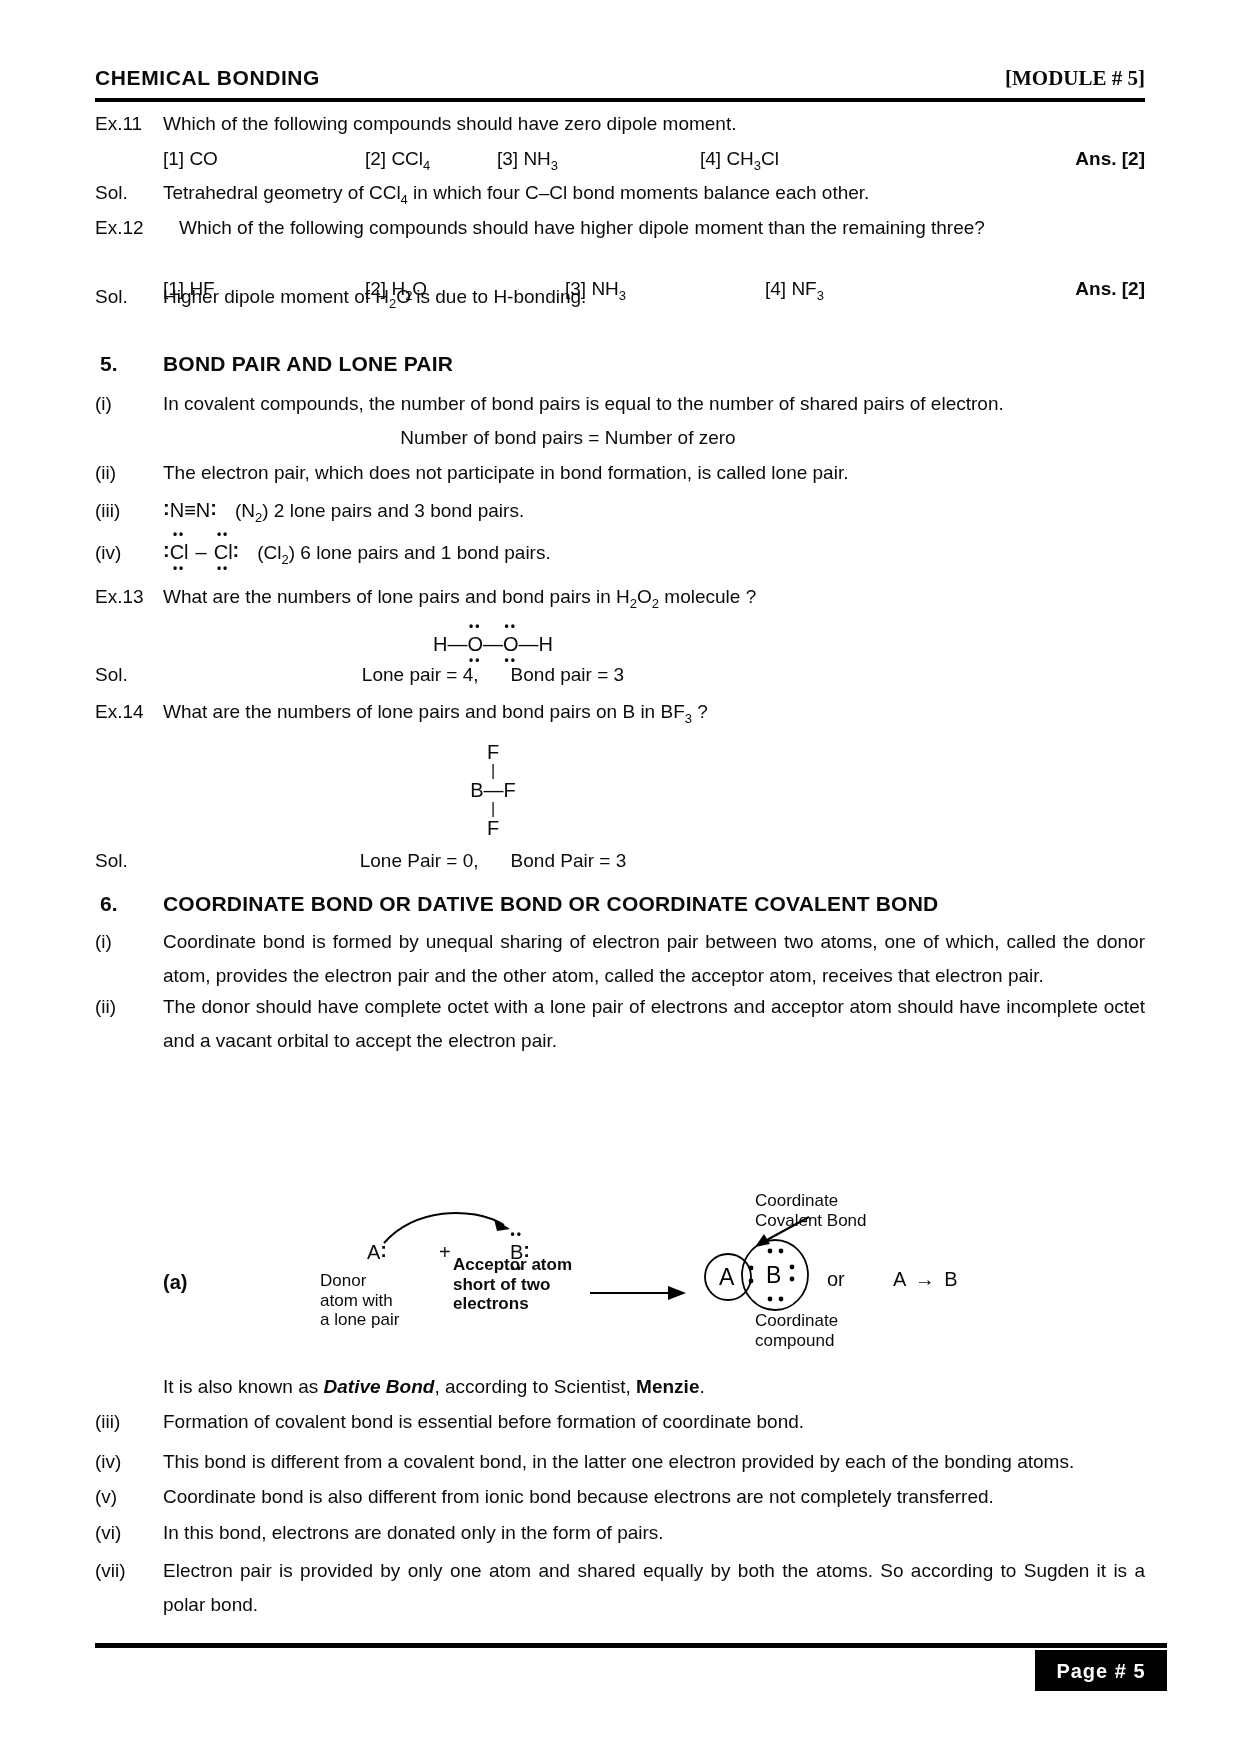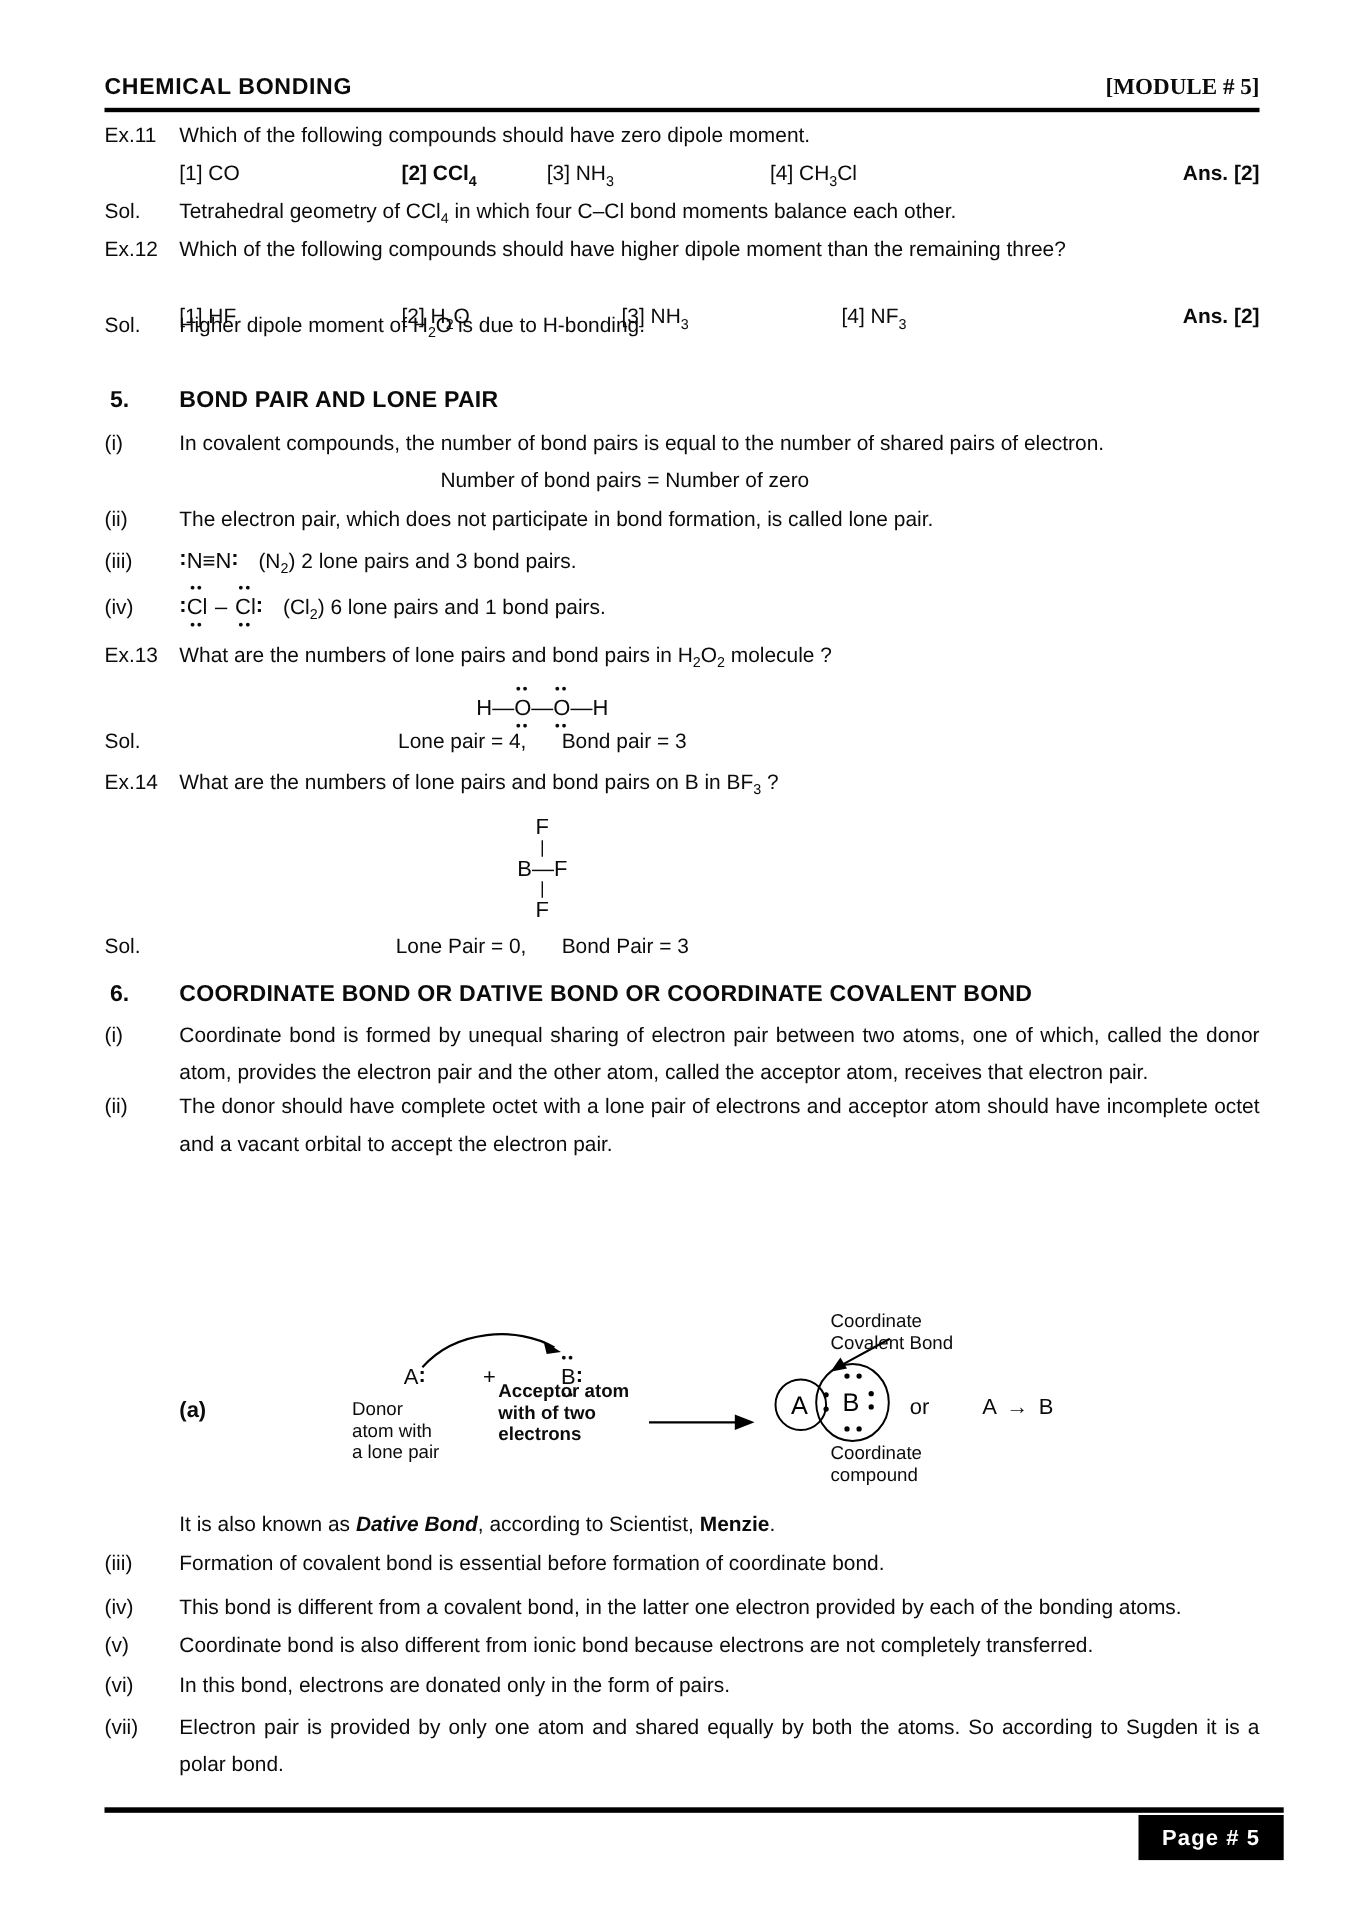--- a/index.html
+++ b/index.html
@@ -56,31 +56,31 @@
       <span class="doc-module">[MODULE # 5]</span>
     </div>
     <div class="abs hrule" style="top:98px;"></div>
 
     <div class="abs row" style="top:112px;width:100%;">
       <span class="lbl">Ex.11</span>
       <span class="bod">Which of the following compounds should have zero dipole moment.</span>
     </div>
     <div class="abs optrow" style="top:147px;width:100%;">
       <span class="opt" style="left:68px;"><span>[1] CO</span><sub></sub><span></span></span>
-      <span class="opt" style="left:270px;font-weight:bold;"><span>[2] CCl</span><sub>4</sub><span></span></span>
+      <span class="opt" style="left:270px;"><span>[2] CCl</span><sub>4</sub><span></span></span>
       <span class="opt" style="left:402px;"><span>[3] NH</span><sub>3</sub><span></span></span>
       <span class="opt" style="left:605px;"><span>[4] CH</span><sub>3</sub><span>Cl</span></span>
       <span class="ans">Ans. [2]</span>
     </div>
     <div class="abs row" style="top:181px;width:100%;">
       <span class="lbl">Sol.</span>
       <span class="bod"><span>Tetrahedral geometry of CCl</span><sub>4</sub><span> in which four C–Cl bond moments balance each other.</span></span>
     </div>
 
-    <div class="abs row" style="top:216px;width:100%;">
+    <div class="abs row" style="top:216px;width:100%;gap:16px;">
       <span class="lbl">Ex.12</span>
       <span class="bod">Which of the following compounds should have higher dipole moment than the remaining three?</span>
     </div>
     <div class="abs optrow" style="top:251px;width:100%;">
       <span class="opt" style="left:68px;"><span>[1] HF</span><sub></sub><span></span></span>
       <span class="opt" style="left:270px;"><span>[2] H</span><sub>2</sub><span>O</span></span>
       <span class="opt" style="left:470px;"><span>[3] NH</span><sub>3</sub><span></span></span>
       <span class="opt" style="left:670px;"><span>[4] NF</span><sub>3</sub><span></span></span>
       <span class="ans">Ans. [2]</span>
     </div>
@@ -179,21 +179,21 @@
         <polygon points="132,28 116,18 119,30" fill="#000"></polygon>
       </svg>
 
       <div class="abs cap" style="left:225px;top:86px;width:130px;">
         <div>Donor</div>
         <div>atom with</div>
         <div>a lone pair</div>
       </div>
       <div class="abs cap" style="left:358px;top:70px;width:155px;font-weight:bold;">
         <div>Acceptor atom</div>
-        <div>with of two</div>
+        <div>short of two</div>
         <div>electrons</div>
       </div>
 
       <svg class="abs" style="left:495px;top:100px;" width="96" height="16" viewBox="0 0 96 16">
         <line x1="0" y1="8" x2="80" y2="8" stroke="#000" stroke-width="2"></line>
         <polygon points="96,8 78,1 78,15" fill="#000"></polygon>
       </svg>
 
       <svg class="abs" style="left:605px;top:48px;" width="120" height="86" viewBox="0 0 120 86">
         <circle cx="28" cy="44" r="23" stroke="#000" stroke-width="1.8" fill="none"></circle>

